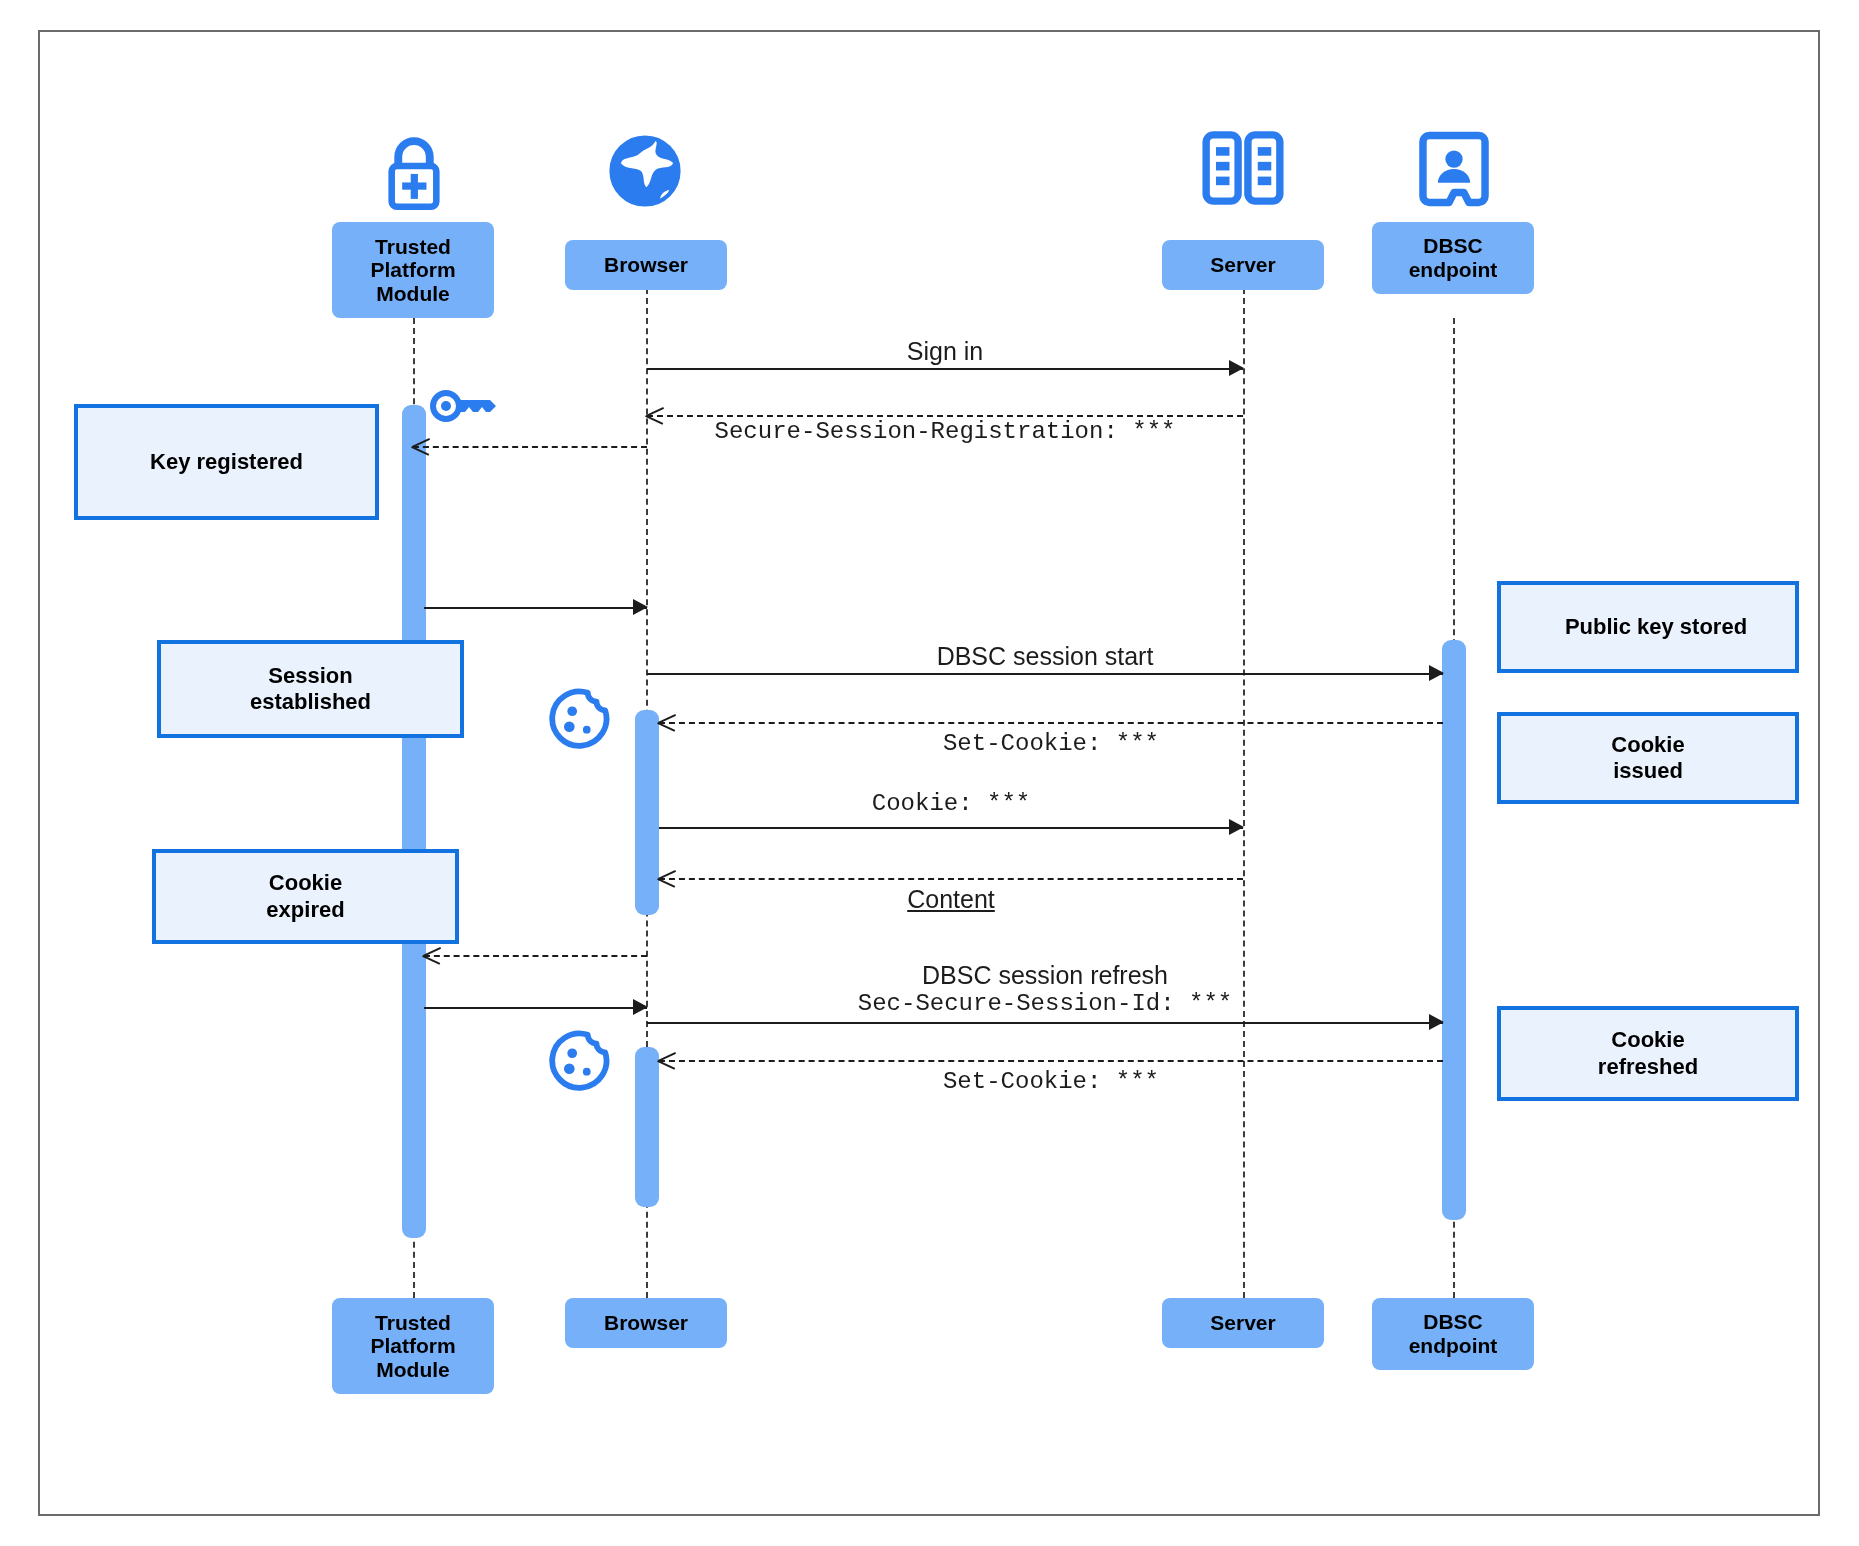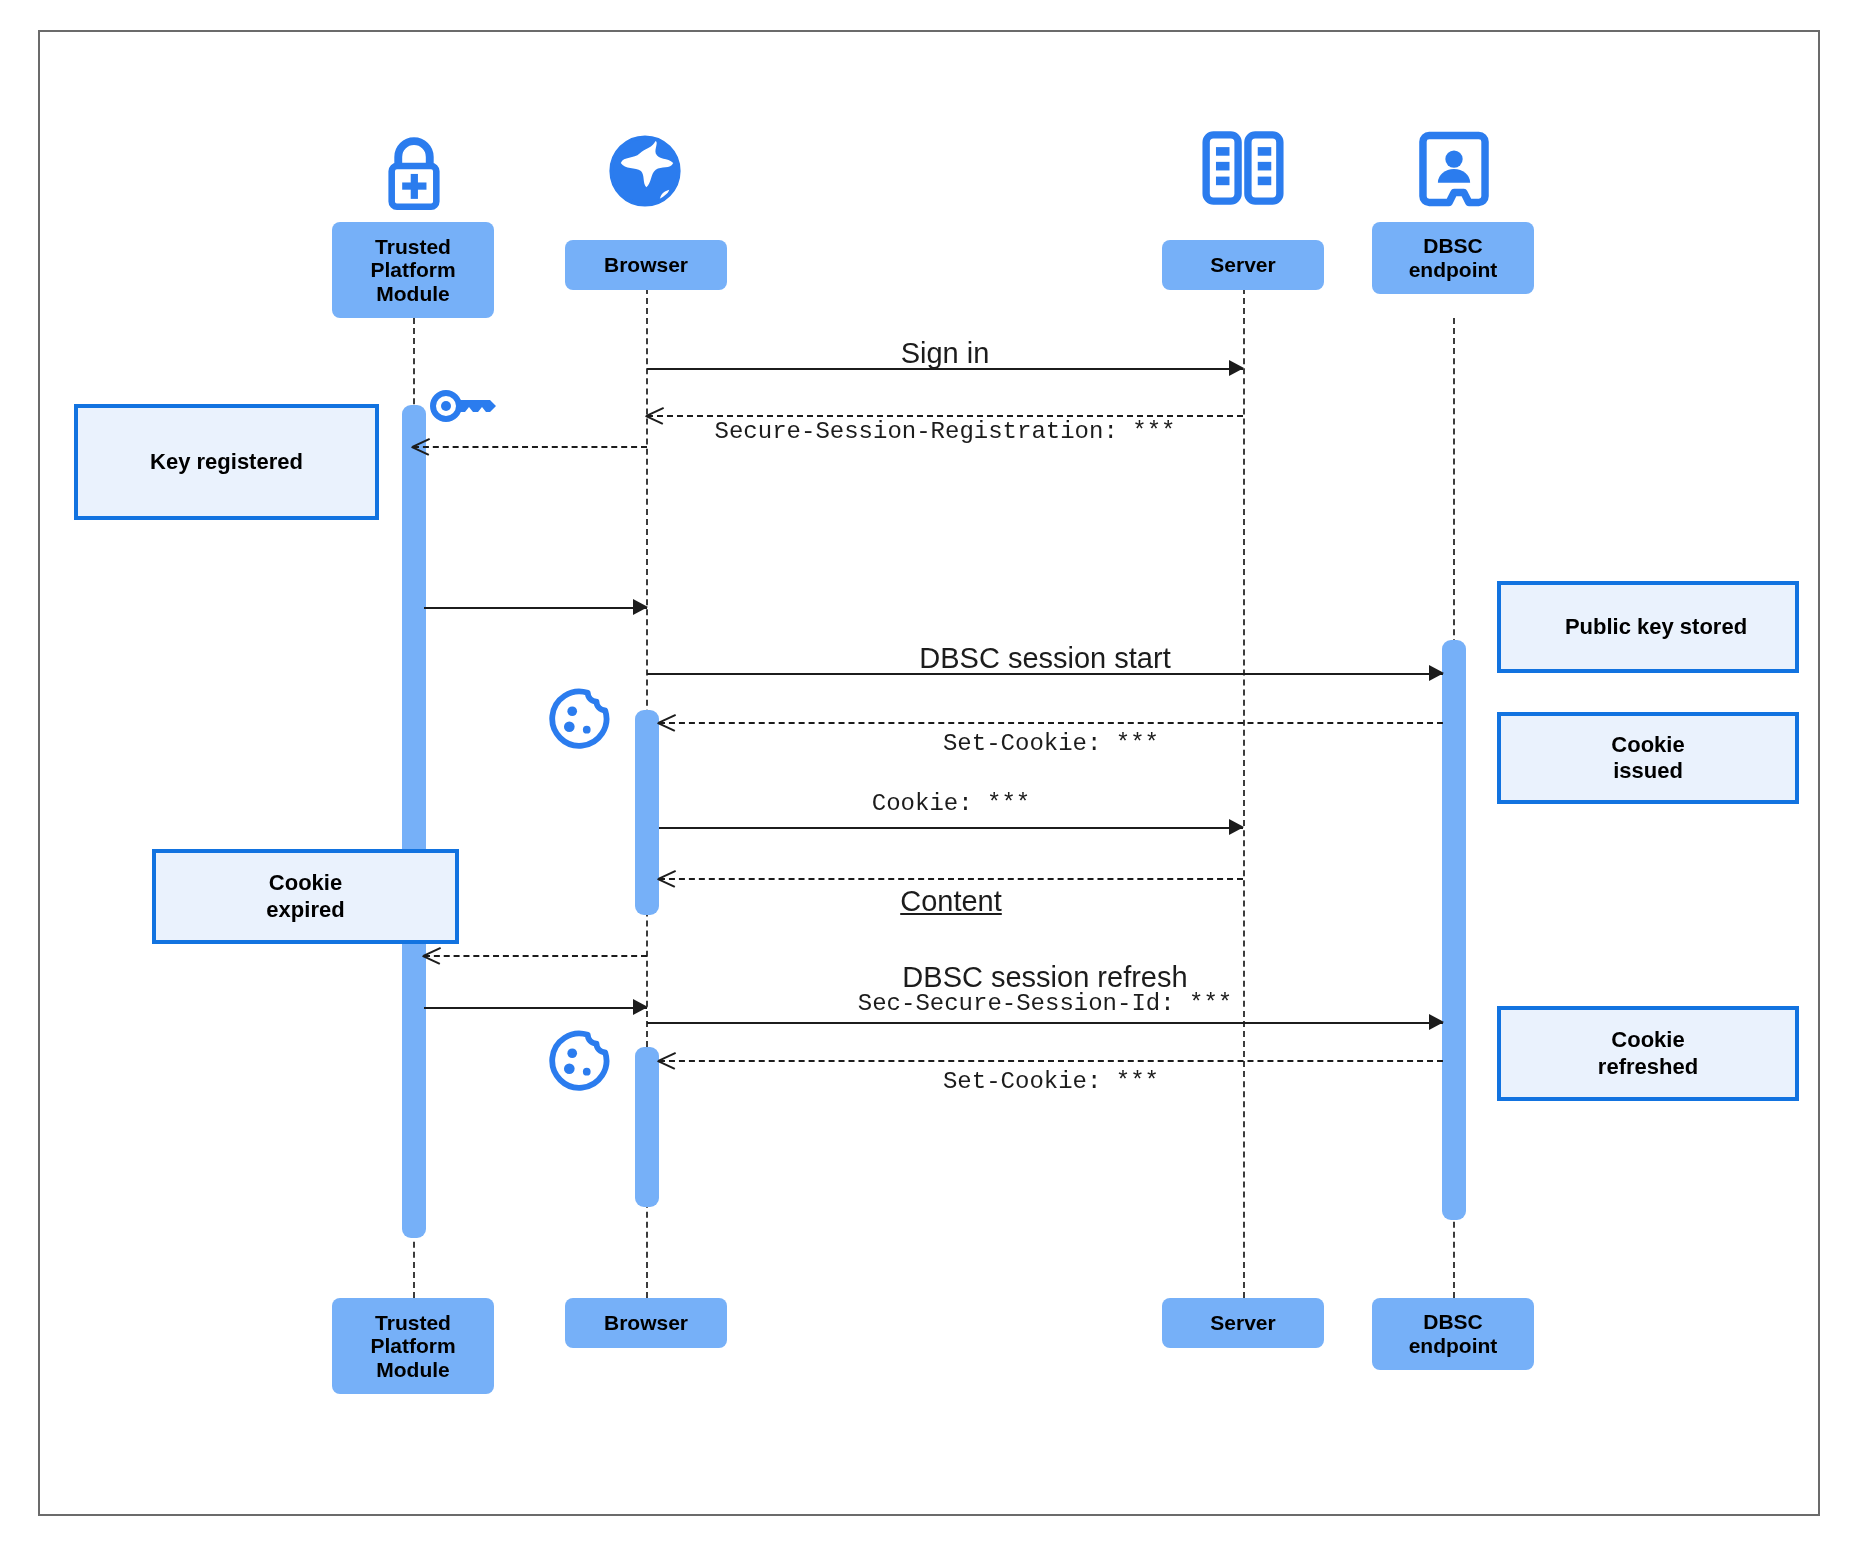--- a/index.html
+++ b/index.html
@@ -45,21 +45,21 @@
   .ah-solid-r{border-top:8px solid transparent;border-bottom:8px solid transparent;
               border-left:15px solid #1c1c1c;right:-1px;}
   
   .ah-open-l{width:16px;height:16px;left:-1px;top:-8px;}
   .ah-open-l::before,.ah-open-l::after{content:"";position:absolute;left:0;top:8px;
               width:19px;height:0;border-top:2px solid #1c1c1c;transform-origin:0 0;}
   .ah-open-l::before{transform:rotate(-25deg);}
   .ah-open-l::after{transform:rotate(25deg);}
 
   .msg-label{position:absolute;text-align:center;color:#1c1c1c;white-space:pre;}
-  .lbl-sans{font-family:"Liberation Sans",sans-serif;font-size:29px;}
+  .lbl-sans{font-family:"Liberation Sans",sans-serif;font-size:25px;}
   .lbl-mono{font-family:"Liberation Mono",monospace;font-size:24px;}
 
   .icon{position:absolute;}
 </style>
 </head>
 <body>
 
 <div id="root">
 
   <div class="frame"></div>
@@ -238,20 +238,24 @@
   <div class="msg dashed" style="left:659px;top:1060px;width:784px;">
     <div class="line"></div>
     <div class="head ah-open-l"></div>
   </div>
   <div class="msg-label lbl-mono" style="left:659px;top:1068px;width:784px;">Set-Cookie: ***</div>
 
   <div class="note" style="left:74px;top:404px;width:305px;height:116px;">
     <span style="white-space:pre-line;">Key registered</span>
   </div>
 
+  <div class="note" style="left:157px;top:640px;width:307px;height:98px;">
+    <span style="white-space:pre-line;">Session
+established</span>
+  </div>
 
   <div class="note" style="left:152px;top:849px;width:307px;height:95px;">
     <span style="white-space:pre-line;">Cookie
 expired</span>
   </div>
 
   <div class="note" style="left:1497px;top:581px;width:302px;height:92px;">
     <span style="white-space:pre-line;margin-left:16px;">Public key stored</span>
   </div>
 

